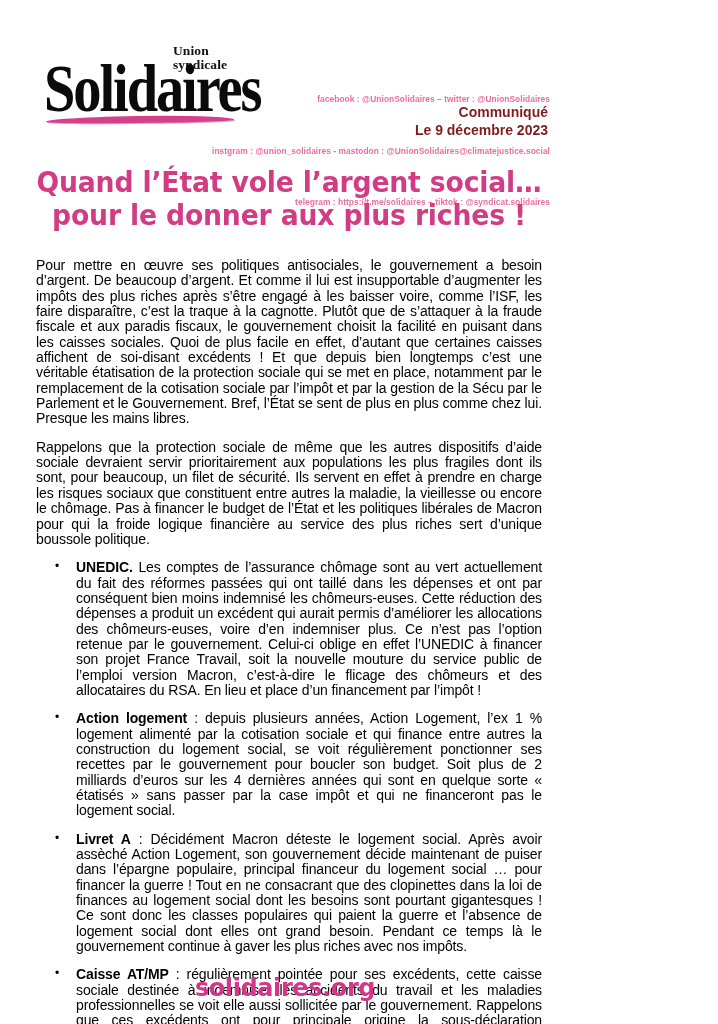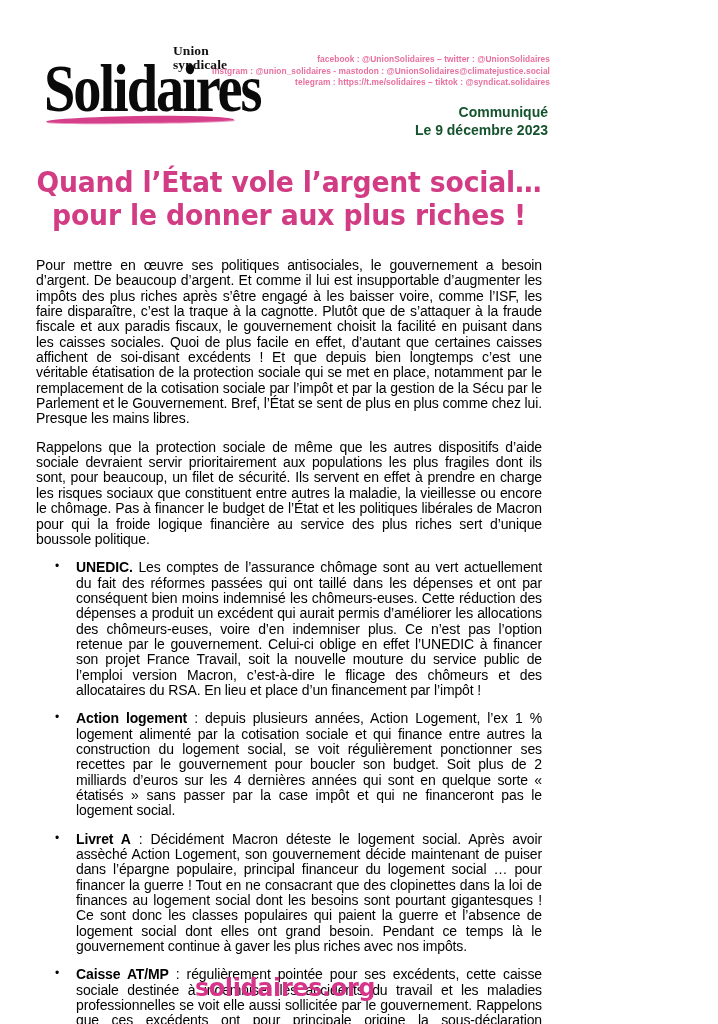--- a/index.html
+++ b/index.html
@@ -75,31 +75,31 @@
     right: 20px;
     top: 54px;
     width: 420px;
     text-align: right;
     color: #e8709f;
     font-size: 8.4px;
     line-height: 11.6px;
     font-weight: 700;
     letter-spacing: .05px;
   }
-  .social div { white-space: nowrap; }
+  .social div { white-space: nowrap; margin-top: 40px; }
 
   .meta {
     position: absolute;
     right: 22px;
     top: 104px;
     text-align: right;
     font-weight: 700;
     font-size: 14px;
     line-height: 17.5px;
-    color: #14532d;
+    color: #7f1d1d;
   }
 
   
   .title {
     margin: 14px 0 0 0;
     text-align: center;
     color: #d23c84;
     font-family: "DejaVu Sans", sans-serif;
     font-weight: 700;
     font-size: 29px;

